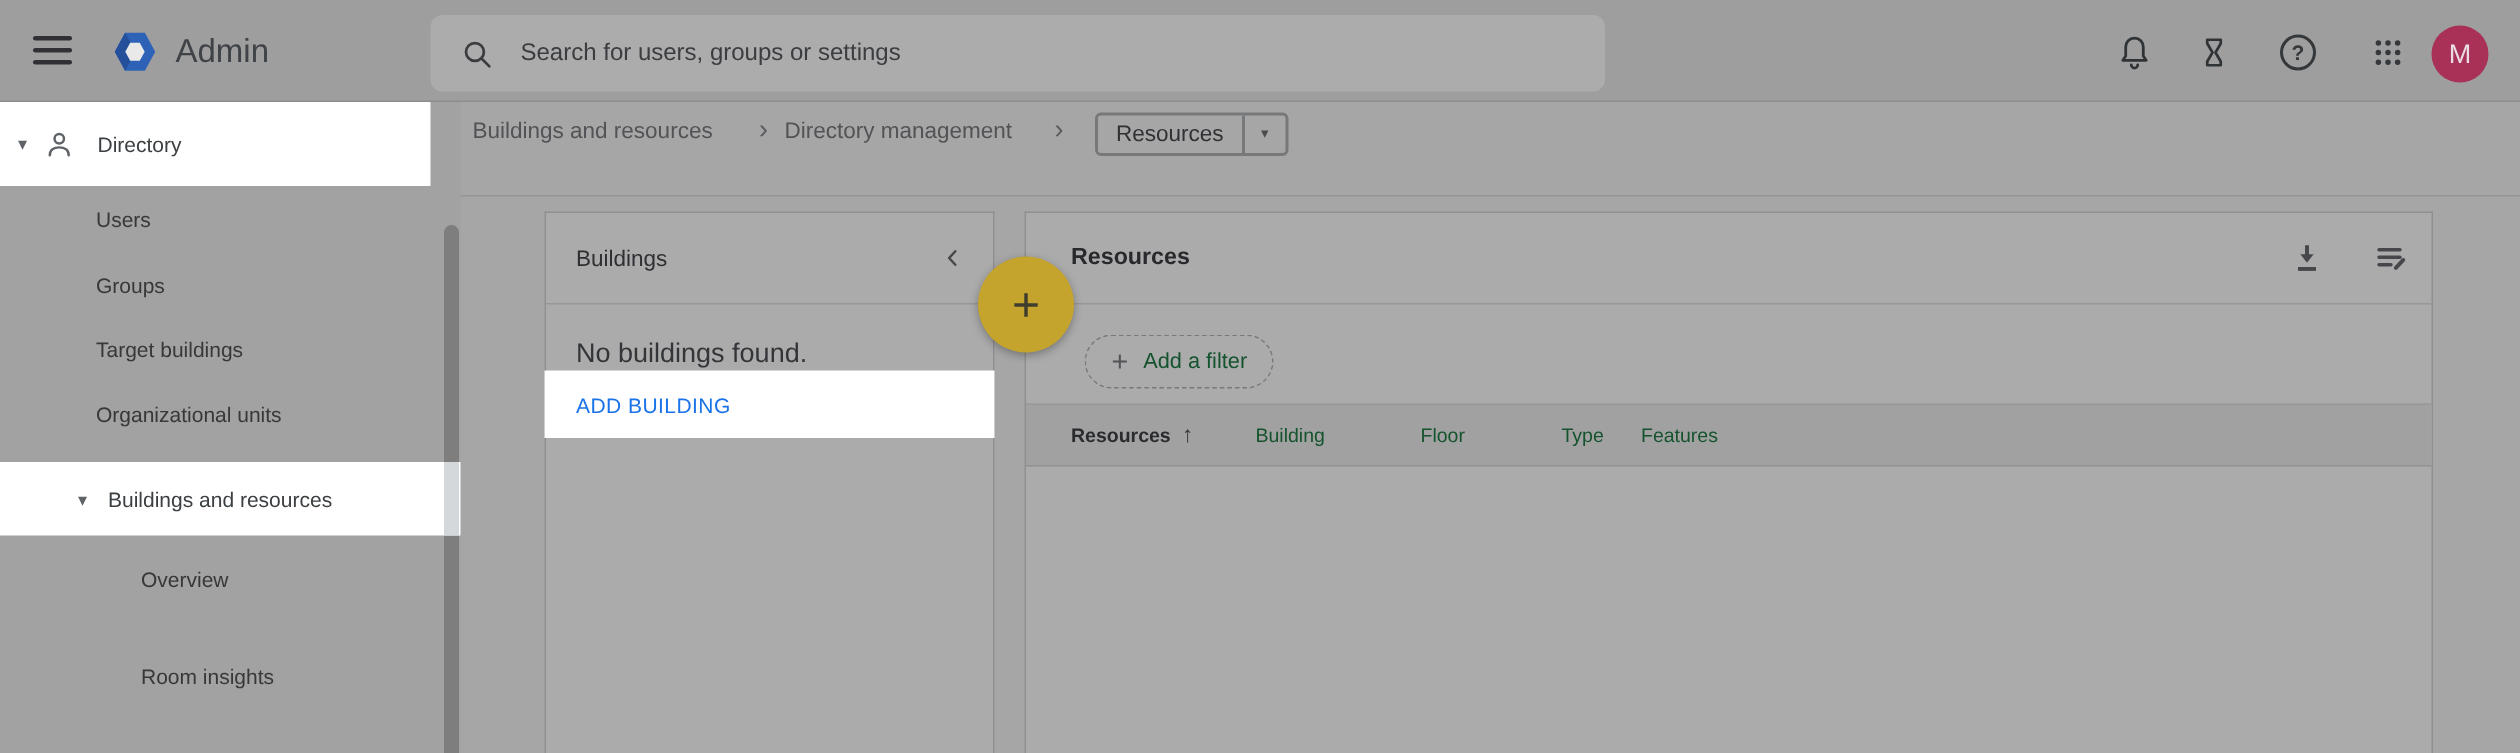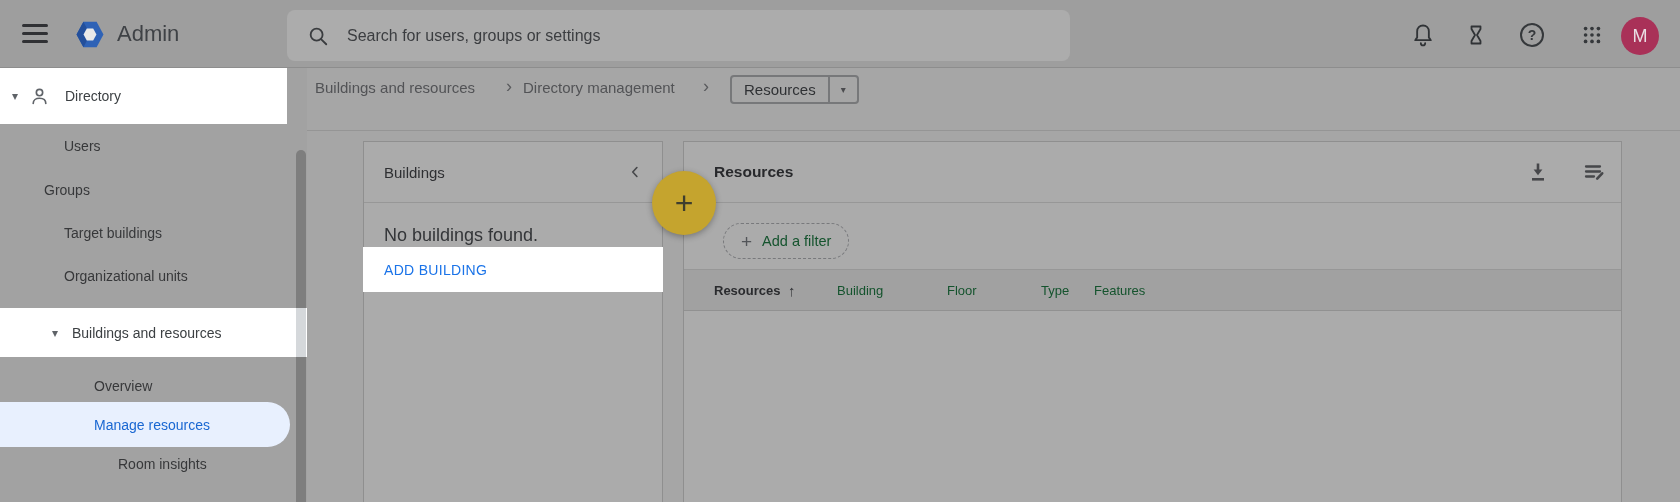--- a/index.html
+++ b/index.html
@@ -18,27 +18,27 @@
   .tb-icon{position:absolute;top:21px;width:28px;height:28px;display:flex;align-items:center;justify-content:center;background:none;border:none;padding:0;cursor:pointer;}
   .help-circle{width:24px;height:24px;border:2px solid #35383b;border-radius:50%;display:flex;align-items:center;justify-content:center;font-size:14px;font-weight:bold;color:#35383b;box-sizing:border-box;}
   .avatar{position:absolute;left:1621px;top:17px;width:38px;height:38px;border-radius:50%;background:#a93158;color:#e9dde3;font-size:18px;font-weight:500;display:flex;align-items:center;justify-content:center;cursor:pointer;}
 
   
   .sidebar{position:absolute;left:0;top:68px;width:307px;height:434px;background:#a2a2a2;}
   .srow{position:absolute;left:0;display:flex;align-items:center;font-size:14px;cursor:pointer;box-sizing:border-box;}
   .srow.dim{color:#37383a;}
   .row-directory{top:0;height:56px;width:287px;background:#ffffff;color:#3c4043;padding-left:8px;z-index:3;}
   .row-users{top:56px;height:44px;width:100%;padding-left:64px;}
-  .row-groups{top:100px;height:43px;width:100%;padding-left:44px;}
+  .row-groups{top:100px;height:43px;width:100%;padding-left:64px;}
   .row-target{top:143px;height:43px;width:100%;padding-left:64px;}
   .row-org{top:186px;height:44px;width:100%;padding-left:64px;}
   .row-bnr{top:240px;height:49px;width:307px;background:#ffffff;color:#3c4043;padding-left:48px;z-index:3;}
   .row-overview{top:289px;height:58px;width:100%;padding-left:94px;align-items:center;}
   .row-manage{top:334px;height:45px;width:290px;background:#e8f0fe;border-radius:0 23px 23px 0;color:#1967d2;font-weight:500;padding-left:94px;z-index:3;}
-  .row-room{top:374px;height:43px;width:100%;padding-left:94px;margin-left:24px;}
+  .row-room{top:361px;height:43px;width:100%;padding-left:94px;}
   .caret{font-size:12px;color:#5f6368;width:14px;text-align:center;}
   .row-directory .person{margin-left:7px;}
   .row-directory .lbl{margin-left:15px;}
   .row-bnr .lbl{margin-left:10px;}
   .side-scroll-thumb{position:absolute;left:296px;top:82px;width:10px;height:calc(100% - 82px);background:#7e7e7e;border-radius:5px 5px 0 0;z-index:2;}
   .thumb-light-seg{position:absolute;left:296px;top:0;width:10px;height:100%;background:#d5d8db;}
 
   
   .crumb{position:absolute;top:79px;font-size:15px;color:#525356;cursor:pointer;white-space:nowrap;}
   .crumb-sep{position:absolute;top:76px;font-size:18px;color:#5a5b5e;}
@@ -175,23 +175,20 @@
 
     <div class="srow row-bnr">
       <span class="caret">▾</span>
       <span class="lbl">Buildings and resources</span>
       <span class="thumb-light-seg"></span>
     </div>
 
     <div class="srow dim row-overview">
       <span>Overview</span>
     </div>
-    <div class="srow row-manage">
-      <span>Manage resources</span>
-    </div>
     <div class="srow dim row-room">
       <span>Room insights</span>
     </div>
   </nav>
 
   <span class="crumb" style="left:315px;">Buildings and resources</span>
   <span class="crumb-sep" style="left:506px;">›</span>
   <span class="crumb" style="left:523px;">Directory management</span>
   <span class="crumb-sep" style="left:703px;">›</span>
   <div class="crumb-chip">

